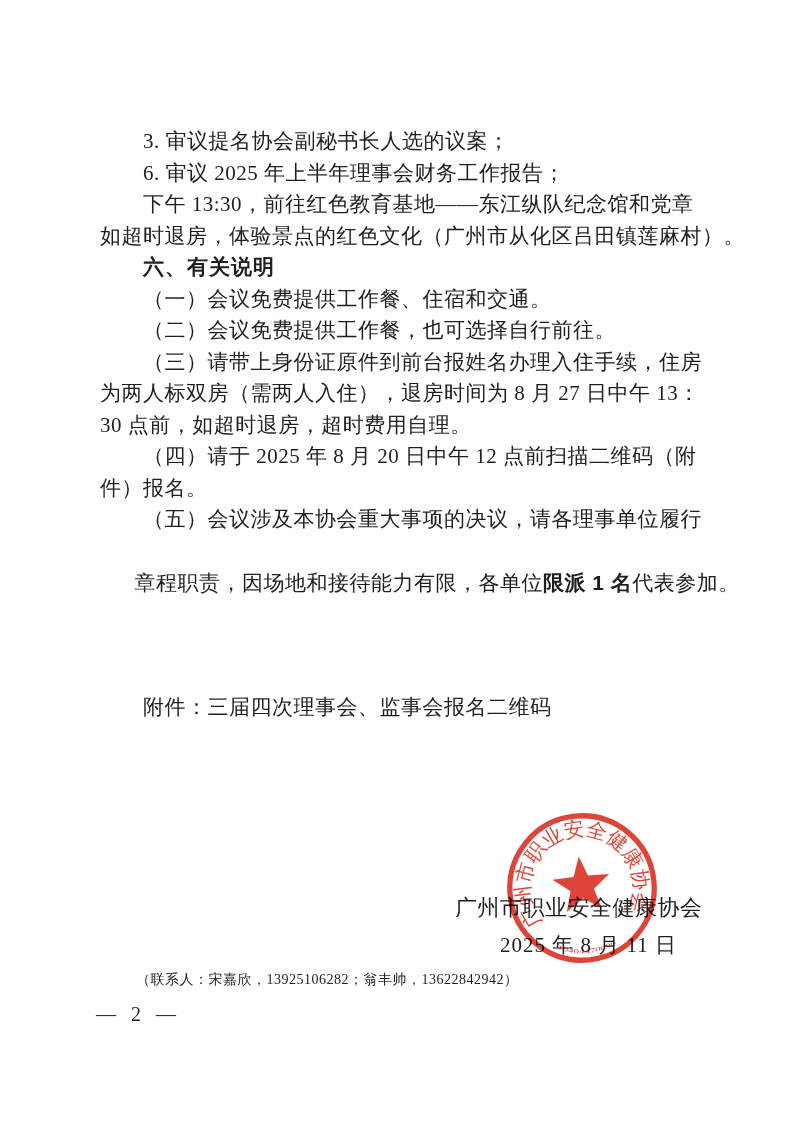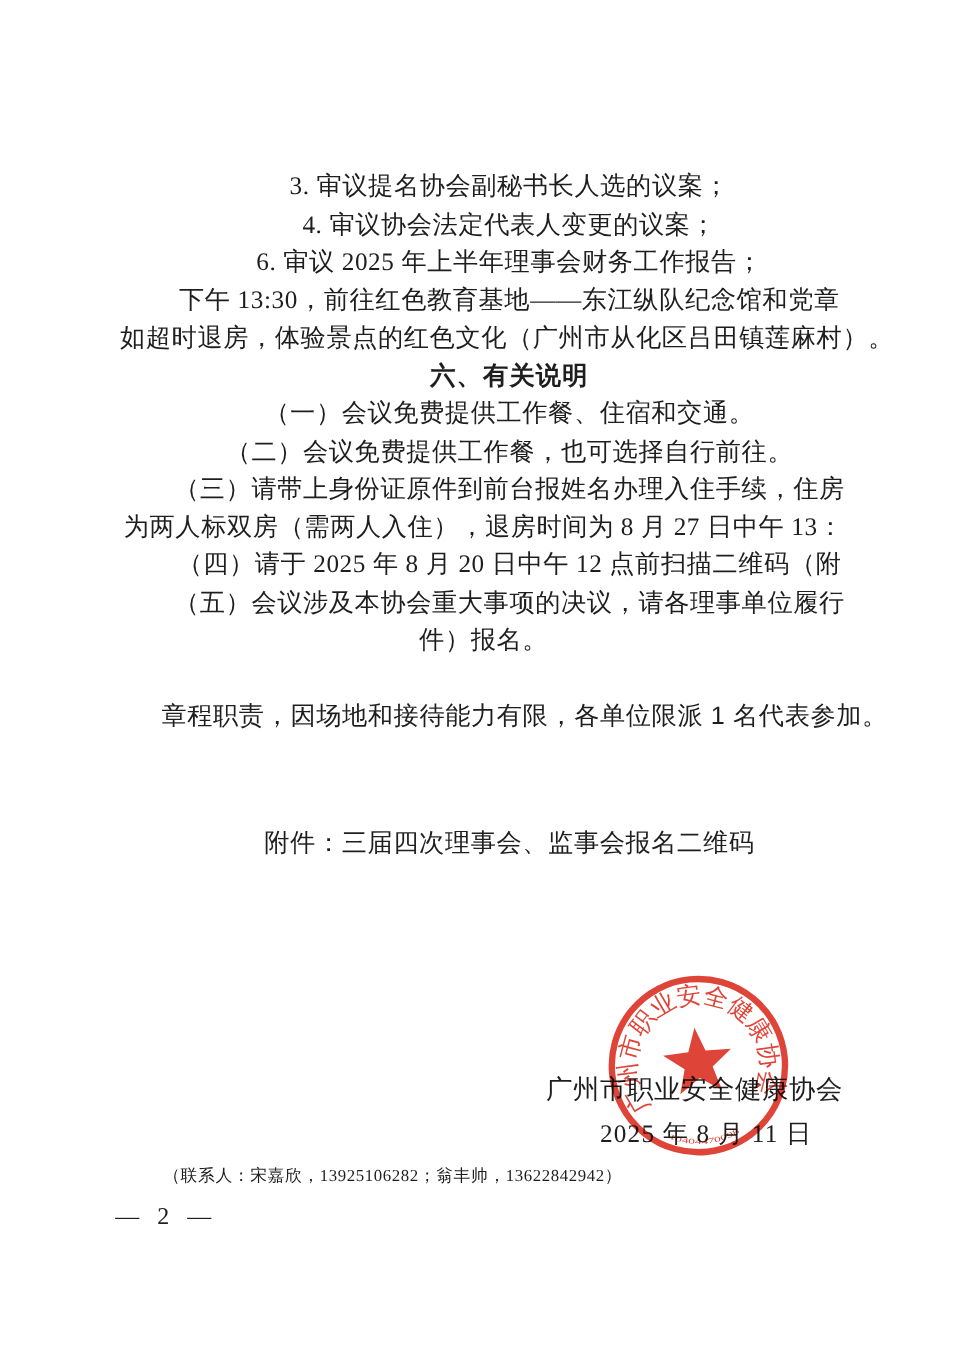--- a/index.html
+++ b/index.html
@@ -8,41 +8,40 @@
     width: 794px;
     height: 1123px;
     background: #ffffff;
     overflow: hidden;
     font-family: "Liberation Serif", "DejaVu Serif", serif;
     color: #1e1e1e;
   }
   .body-text {
     position: absolute;
     left: 100px;
-    top: 140px;
+    top: 126px;
     width: 606px;
-    text-align: center;
   }
   .line {
     font-size: 21px;
     line-height: 31.5px;
     letter-spacing: 0.5px;
     white-space: pre;
   }
   .ind { padding-left: 43px; }
   .heading {
     font-family: Liberation Serif, serif;
     font-weight: 700;
     letter-spacing: 1px;
   }
   .bold-seg {
     font-family: "Liberation Sans", "DejaVu Sans", sans-serif;
-    font-weight: 400;
+    font-weight: 700;
   }
-  .attachment { margin-top: 43px; }
+  .attachment { margin-top: 61px; }
   .org-line {
     position: absolute;
     left: 455px;
     top: 893px;
     font-size: 22px;
     letter-spacing: 0.5px;
     z-index: 1;
   }
   .date-line {
     position: absolute;
@@ -84,32 +83,32 @@
     font-family: "Liberation Serif", "DejaVu Serif", serif;
   }
 </style>
 </head>
 <body>
 
 <div class="page">
 
   <div class="body-text">
     <div class="line ind">3. 审议提名协会副秘书长人选的议案；</div>
-    <div class="line ind">4. 审议协会法定代表人变更的议案；</div>
     <div class="line ind">6. 审议 2025 年上半年理事会财务工作报告；</div>
     <div class="line ind">下午 13:30，前往红色教育基地——东江纵队纪念馆和党章</div>
     <div class="line">如超时退房，体验景点的红色文化（广州市从化区吕田镇莲麻村）。</div>
     <div class="line ind heading">六、有关说明</div>
     <div class="line ind">（一）会议免费提供工作餐、住宿和交通。</div>
     <div class="line ind">（二）会议免费提供工作餐，也可选择自行前往。</div>
     <div class="line ind">（三）请带上身份证原件到前台报姓名办理入住手续，住房</div>
     <div class="line">为两人标双房（需两人入住），退房时间为 8 月 27 日中午 13：</div>
+    <div class="line">30 点前，如超时退房，超时费用自理。</div>
     <div class="line ind">（四）请于 2025 年 8 月 20 日中午 12 点前扫描二维码（附</div>
+    <div class="line">件）报名。</div>
     <div class="line ind">（五）会议涉及本协会重大事项的决议，请各理事单位履行</div>
-    <div class="line">件）报名。</div>
     <div class="line">
       <span>章程职责，因场地和接待能力有限，各单位</span><span class="bold-seg">限派 1 名</span><span>代表参加。</span>
     </div>
     <div class="line ind attachment">附件：三届四次理事会、监事会报名二维码</div>
   </div>
 
   <div class="org-line">广州市职业安全健康协会</div>
   <div class="date-line">2025 年 8 月 11 日</div>
   <div class="contact-line">（联系人：宋嘉欣，13925106282；翁丰帅，13622842942）</div>
   <div class="page-number">— 2 —</div>

